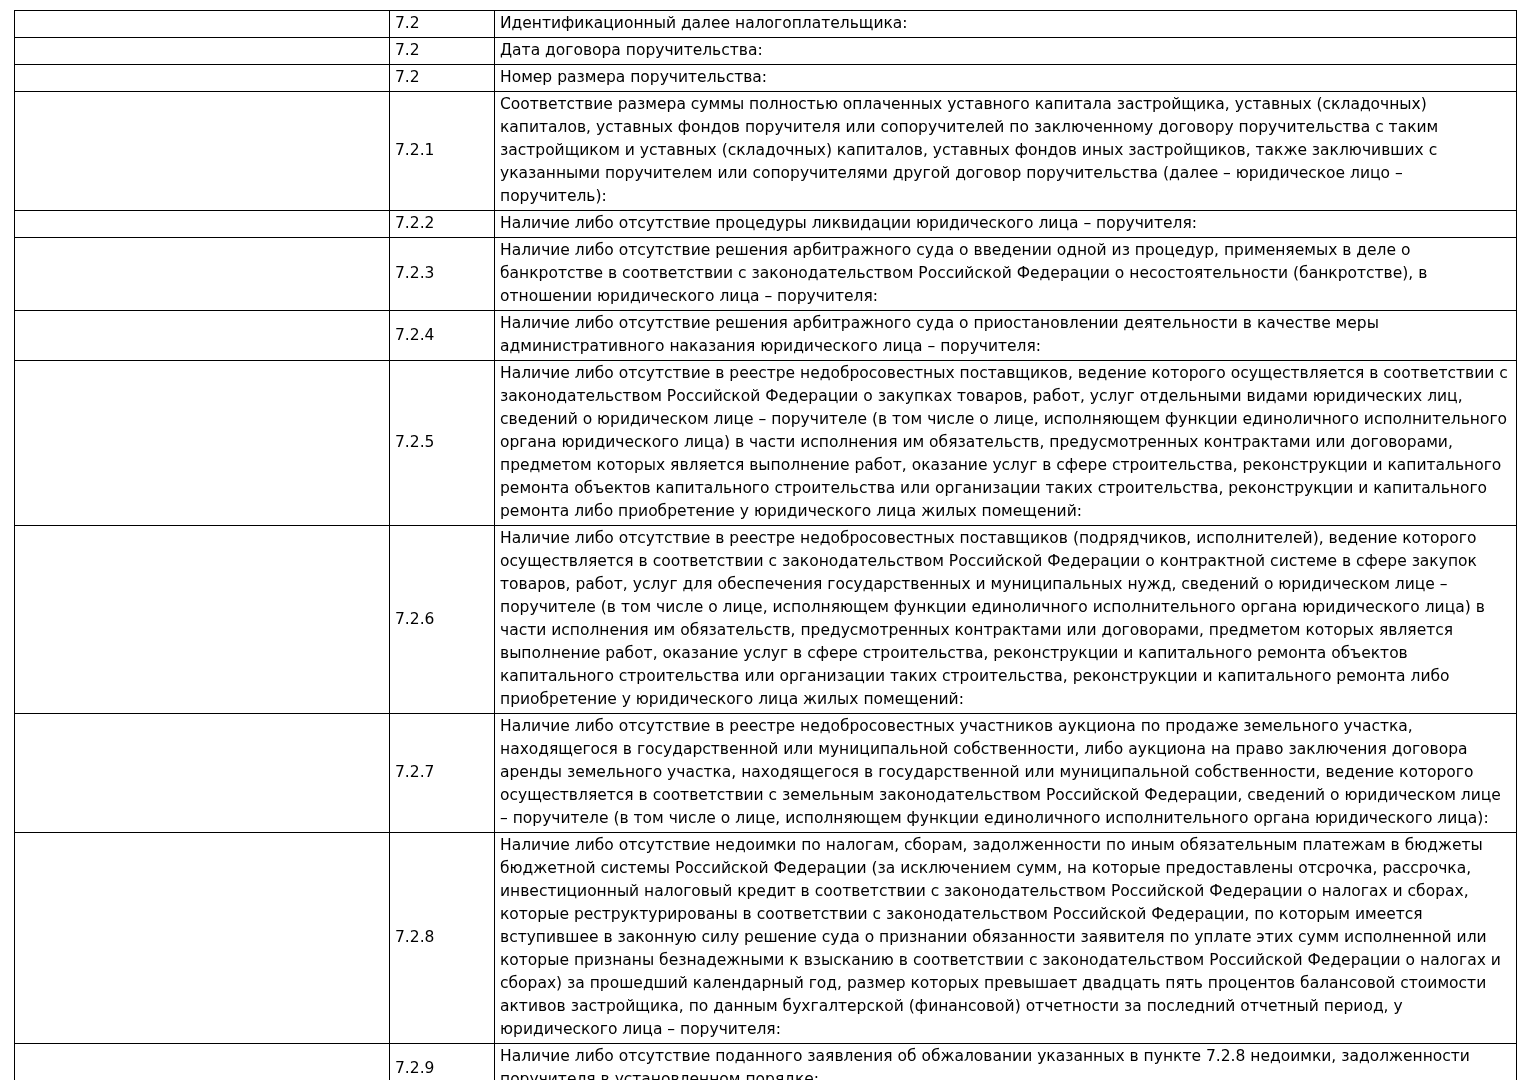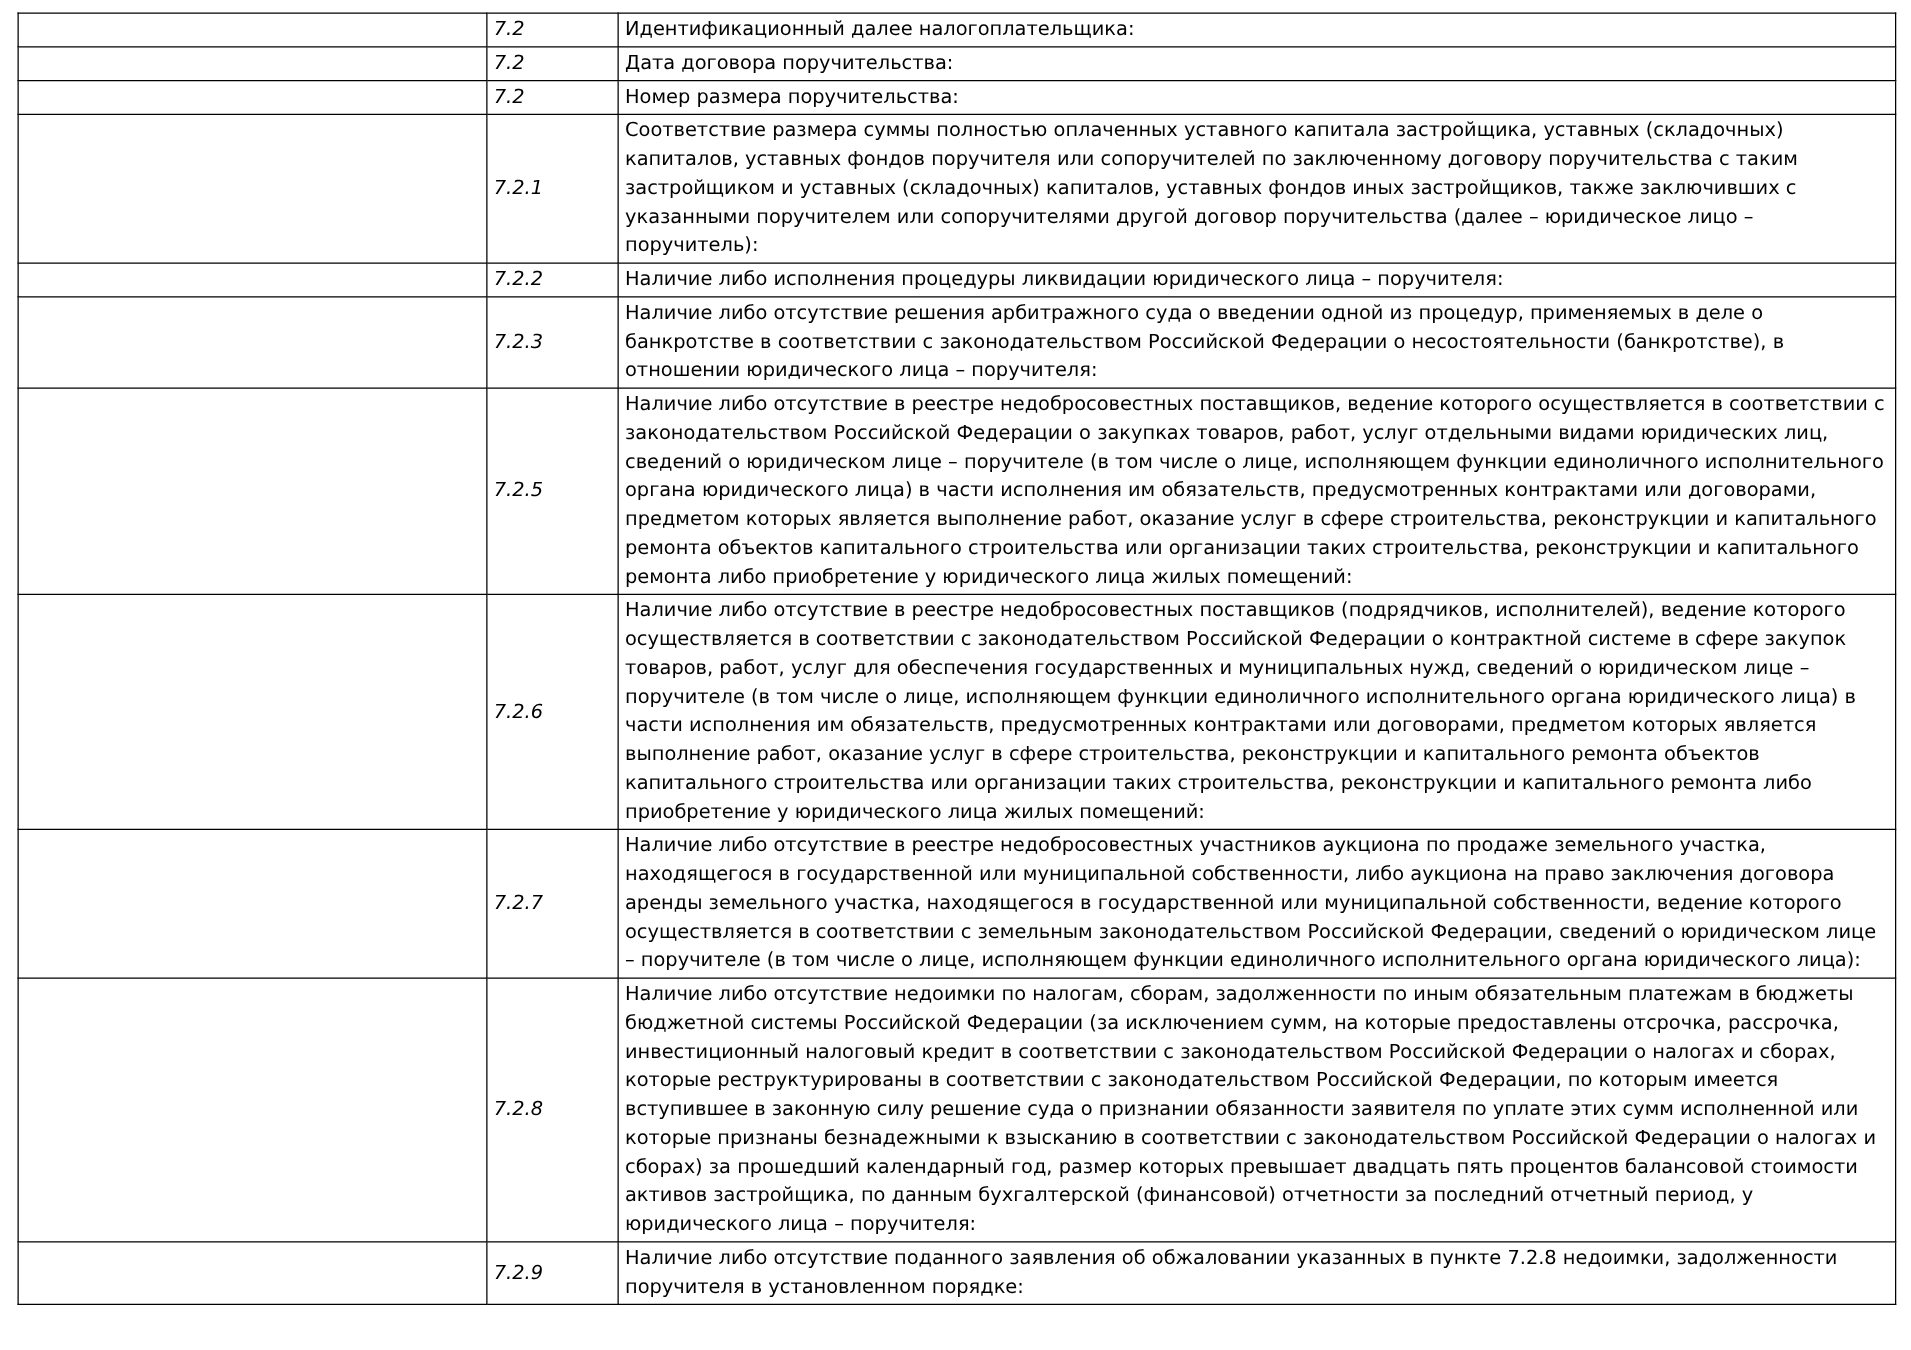--- a/index.html
+++ b/index.html
@@ -30,21 +30,20 @@
     padding: 1px 5px 2px 5px;
     word-wrap: break-word;
     overflow-wrap: break-word;
   }
   td.col-value {
     vertical-align: top;
   }
   td.col-num {
     vertical-align: middle;
     padding-left: 4px;
-    font-style: italic;
   }
   td.col-text {
     vertical-align: top;
   }
   td.no-cell {
     border: none;
   }
 </style>
 </head>
 <body>
@@ -73,26 +72,31 @@
           <td class="col-text">Номер размера поручительства:</td>
         </tr>
         <tr>
           <td class="col-value"></td>
           <td class="col-num">7.2.1</td>
           <td class="col-text">Соответствие размера суммы полностью оплаченных уставного капитала застройщика, уставных (складочных) капиталов, уставных фондов поручителя или сопоручителей по заключенному договору поручительства с таким застройщиком и уставных (складочных) капиталов, уставных фондов иных застройщиков, также заключивших с указанными поручителем или сопоручителями другой договор поручительства (далее – юридическое лицо – поручитель):</td>
         </tr>
         <tr>
           <td class="col-value"></td>
           <td class="col-num">7.2.2</td>
-          <td class="col-text">Наличие либо исполнения процедуры ликвидации юридического лица – поручителя:</td>
+          <td class="col-text">Наличие либо отсутствие процедуры ликвидации юридического лица – поручителя:</td>
         </tr>
         <tr>
           <td class="col-value"></td>
           <td class="col-num">7.2.3</td>
           <td class="col-text">Наличие либо отсутствие решения арбитражного суда о введении одной из процедур, применяемых в деле о банкротстве в соответствии с законодательством Российской Федерации о несостоятельности (банкротстве), в отношении юридического лица – поручителя:</td>
+        </tr>
+        <tr>
+          <td class="col-value"></td>
+          <td class="col-num">7.2.4</td>
+          <td class="col-text">Наличие либо отсутствие решения арбитражного суда о приостановлении деятельности в качестве меры административного наказания юридического лица – поручителя:</td>
         </tr>
         <tr>
           <td class="col-value"></td>
           <td class="col-num">7.2.5</td>
           <td class="col-text">Наличие либо отсутствие в реестре недобросовестных поставщиков, ведение которого осуществляется в соответствии с законодательством Российской Федерации о закупках товаров, работ, услуг отдельными видами юридических лиц, сведений о юридическом лице – поручителе (в том числе о лице, исполняющем функции единоличного исполнительного органа юридического лица) в части исполнения им обязательств, предусмотренных контрактами или договорами, предметом которых является выполнение работ, оказание услуг в сфере строительства, реконструкции и капитального ремонта объектов капитального строительства или организации таких строительства, реконструкции и капитального ремонта либо приобретение у юридического лица жилых помещений:</td>
         </tr>
         <tr>
           <td class="col-value"></td>
           <td class="col-num">7.2.6</td>
           <td class="col-text">Наличие либо отсутствие в реестре недобросовестных поставщиков (подрядчиков, исполнителей), ведение которого осуществляется в соответствии с законодательством Российской Федерации о контрактной системе в сфере закупок товаров, работ, услуг для обеспечения государственных и муниципальных нужд, сведений о юридическом лице – поручителе (в том числе о лице, исполняющем функции единоличного исполнительного органа юридического лица) в части исполнения им обязательств, предусмотренных контрактами или договорами, предметом которых является выполнение работ, оказание услуг в сфере строительства, реконструкции и капитального ремонта объектов капитального строительства или организации таких строительства, реконструкции и капитального ремонта либо приобретение у юридического лица жилых помещений:</td>

